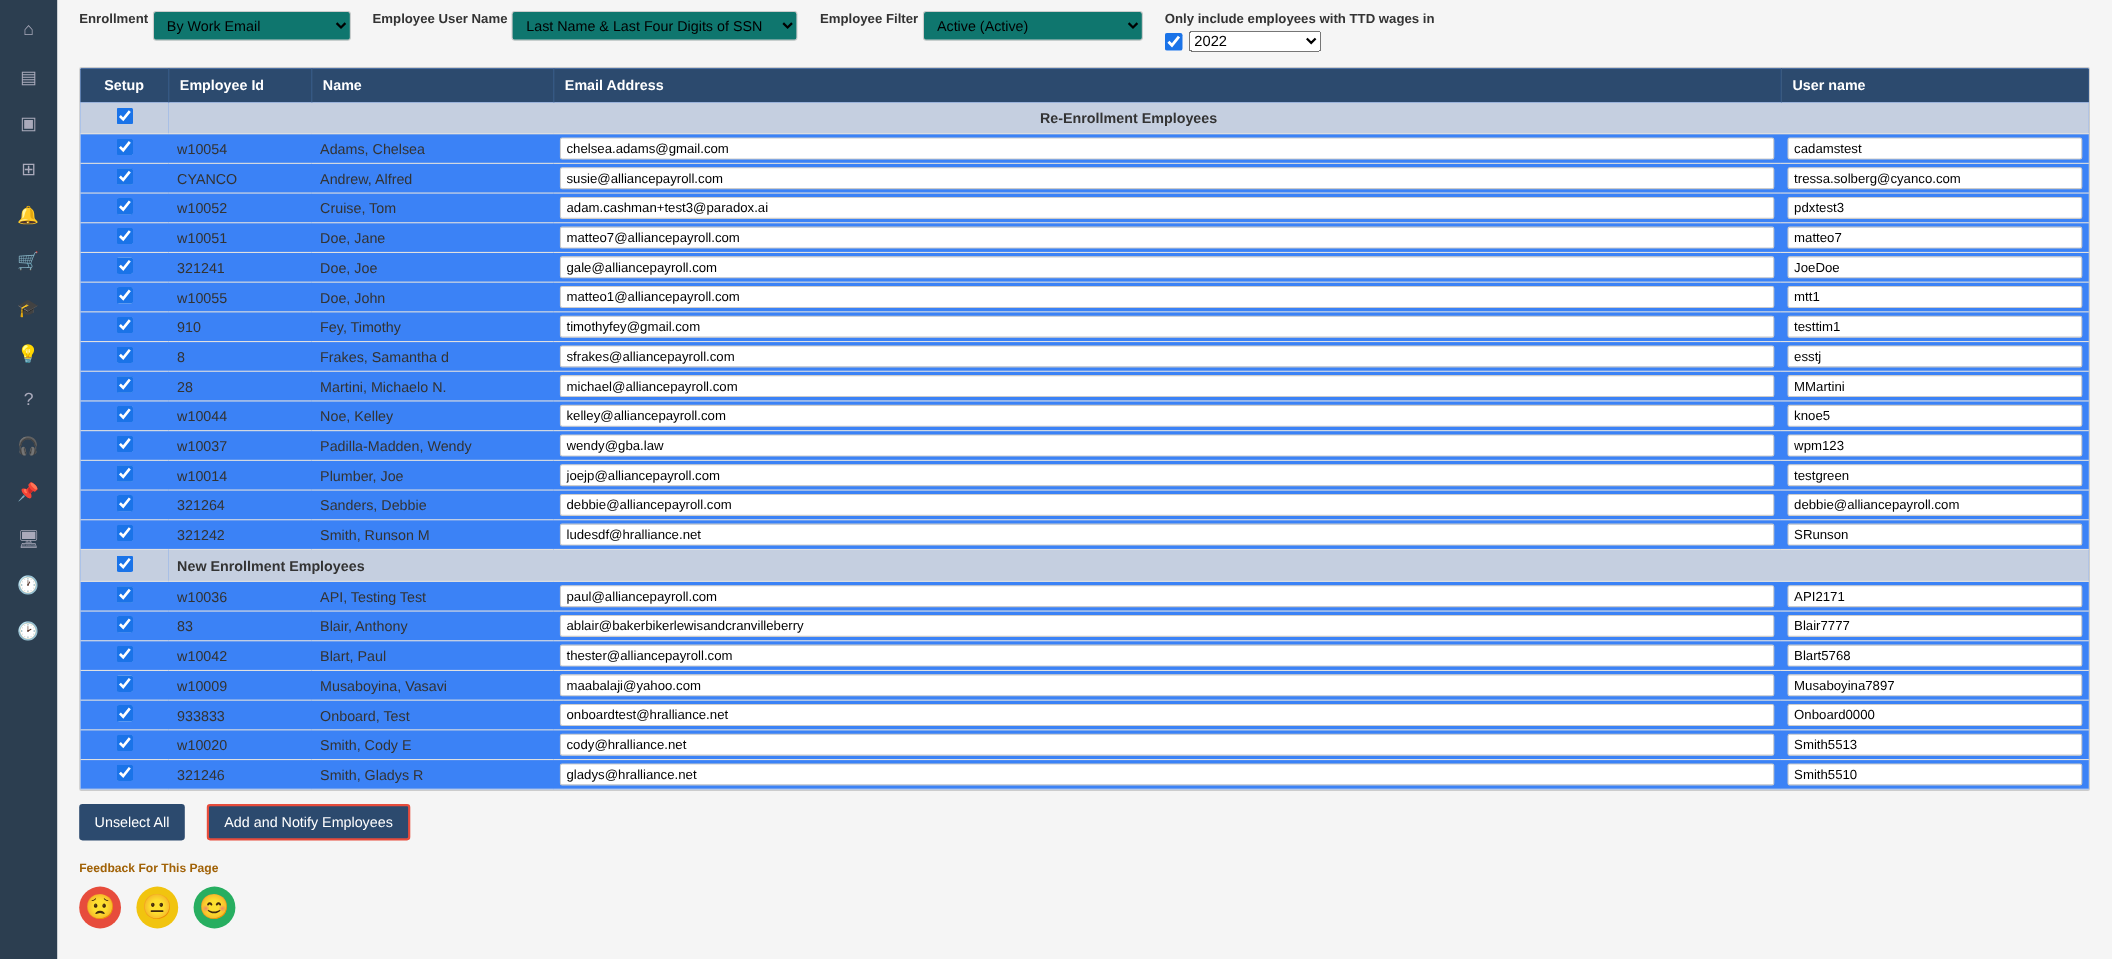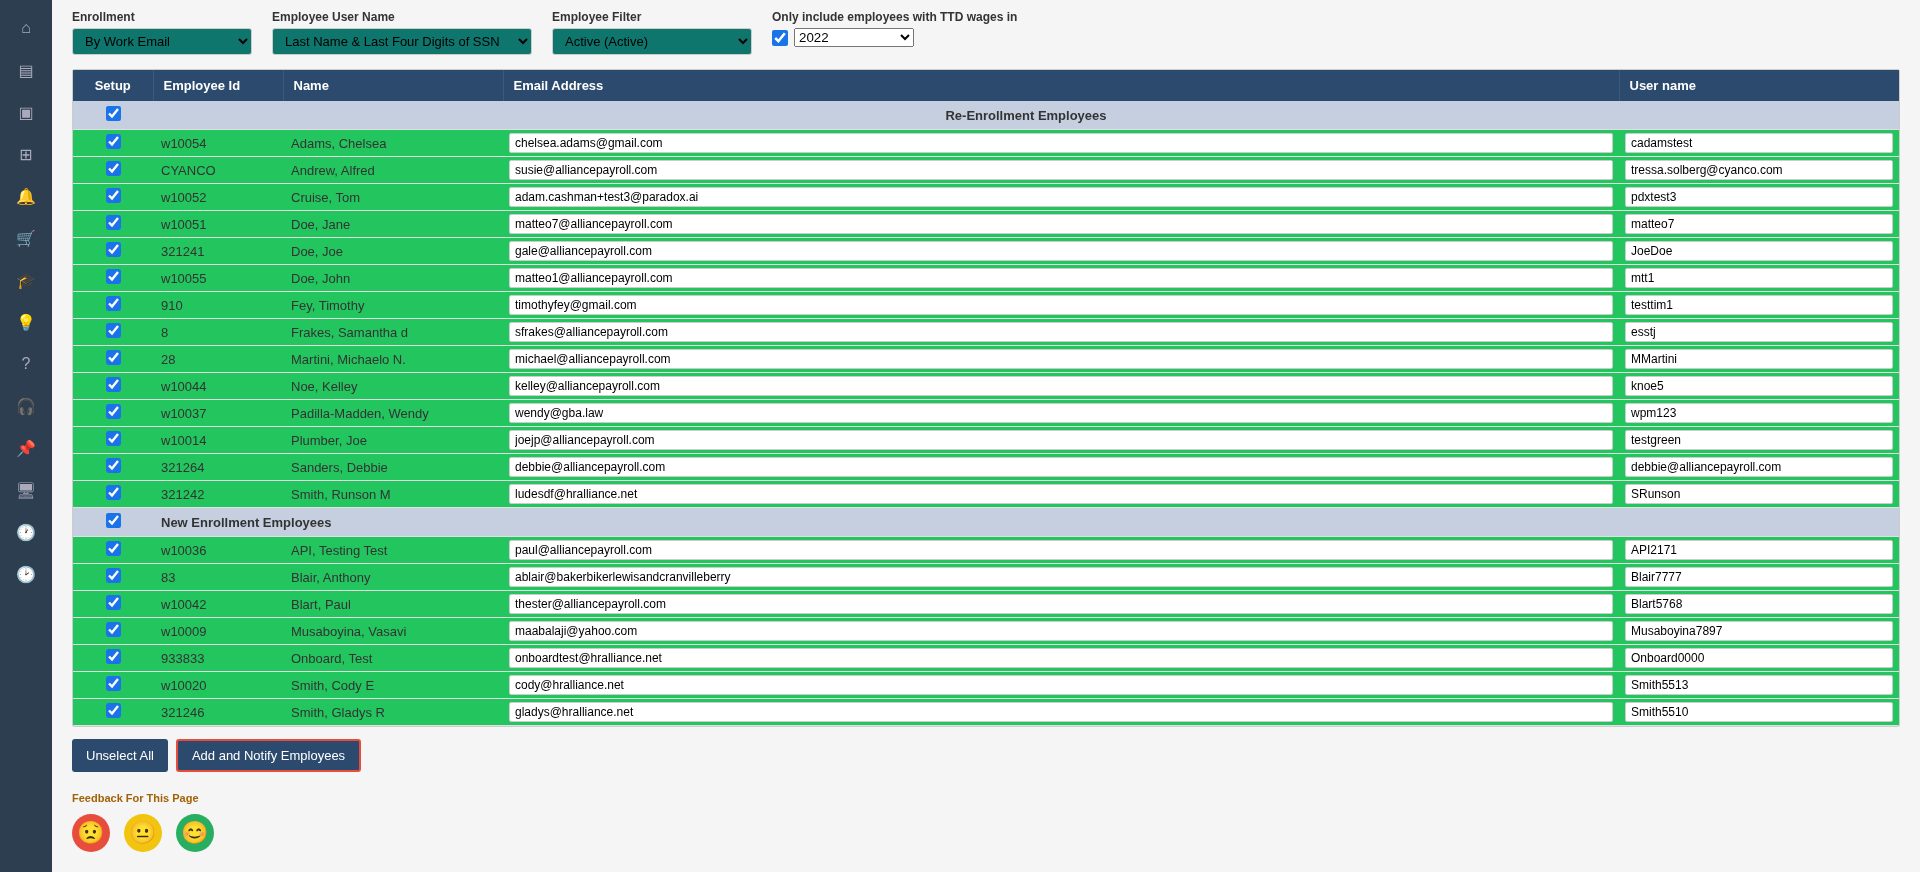--- a/index.html
+++ b/index.html
@@ -38,21 +38,21 @@
 
     
     .filter-row {
       display: flex;
       gap: 20px;
       margin-bottom: 14px;
       align-items: flex-start;
     }
     .filter-group {
       display: flex;
-      flex-direction: column;
+      flex-direction: row;
       gap: 4px;
     }
     .filter-group label {
       font-size: 12px;
       color: #333;
       font-weight: bold;
     }
     .filter-group select {
       padding: 4px 8px;
       border: 1px solid #ccc;
@@ -73,21 +73,21 @@
     
     .table-wrapper {
       border: 1px solid #ccc;
       border-radius: 2px;
       overflow: hidden;
       margin-bottom: 12px;
     }
     table {
       width: 100%;
       border-collapse: collapse;
-      background: #22c55e;
+      background: #3b82f6;
     }
     thead tr th {
       background: #2c4a6e;
       color: #fff;
       padding: 8px 10px;
       text-align: left;
       font-size: 13px;
       font-weight: bold;
       border-right: 1px solid #3a5a80;
     }
@@ -129,21 +129,21 @@
       border-radius: 2px;
     }
     td.email-cell { padding: 3px 6px; }
     td.username-cell { padding: 3px 6px; }
 
     input[type=checkbox] { width: 15px; height: 15px; accent-color: #1a73e8; }
 
     
     .btn-row {
       display: flex;
-      gap: 8px;
+      gap: 20px;
       margin-bottom: 20px;
     }
     .btn-unselect {
       background: #2c4a6e;
       color: #fff;
       border: none;
       padding: 7px 14px;
       font-size: 13px;
       border-radius: 3px;
       cursor: pointer;

